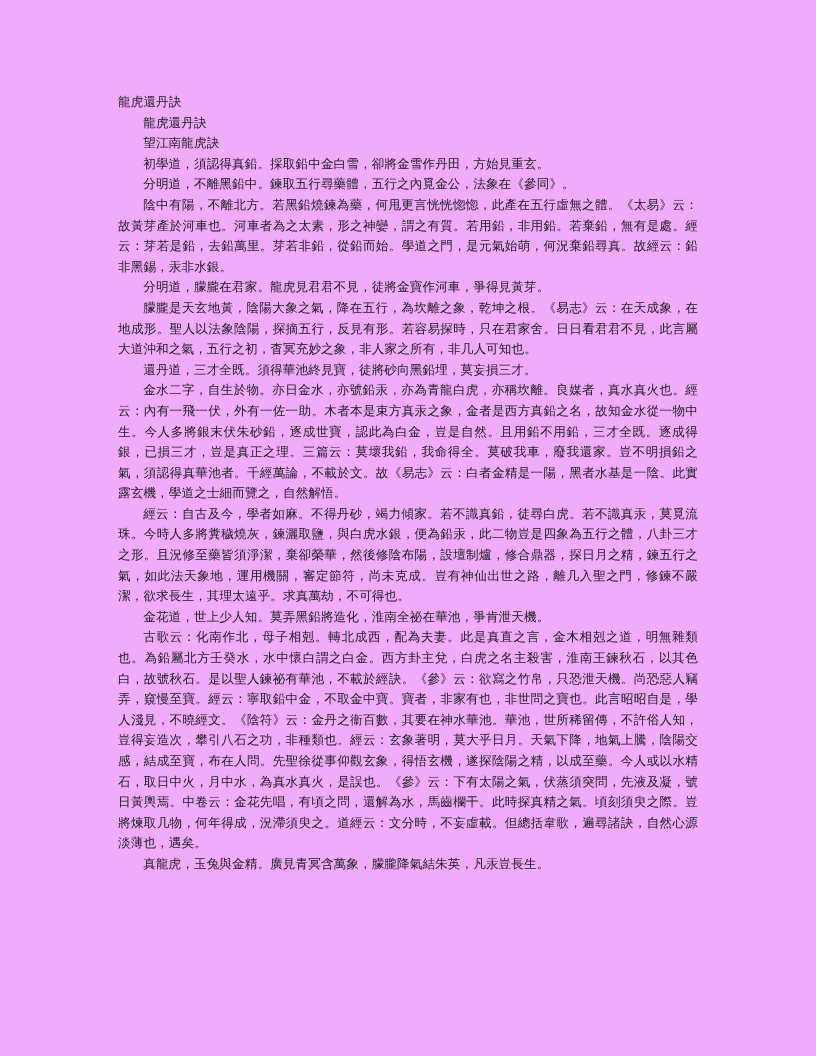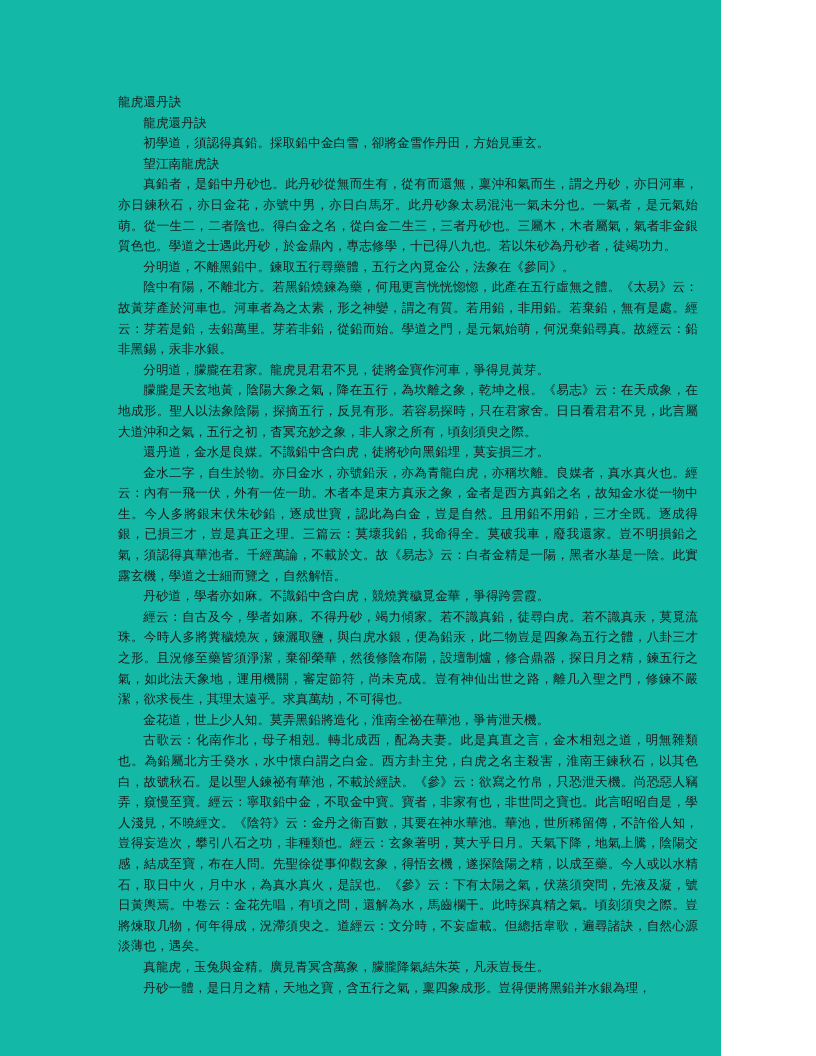--- a/index.html
+++ b/index.html
@@ -11,23 +11,23 @@
   body {
     width: 816px;
     height: 1056px;
     font-family: "DejaVu Serif", "Liberation Serif", serif;
     color: #1a1a1a;
     -webkit-font-smoothing: antialiased;
     overflow: hidden;
   }
   .page {
     position: relative;
-    width: 721px;
+    width: 816px;
     height: 1056px;
-    background: #14b8a6;
+    background: #f0abfc;
     box-sizing: border-box;
   }
   .doc-body {
     position: absolute;
     left: 118px;
     top: 92px;
     width: 580px;
   }
   
   .para {
@@ -65,44 +65,41 @@
 
 <div class="page">
   <div class="doc-body">
 
     <p class="para flush nostretch">龍虎還丹訣</p>
 
 
     <p class="para indent nostretch">龍虎還丹訣</p>
 
 
+    <p class="para indent nostretch">望江南龍虎訣</p>
+
     <p class="para indent nostretch">初學道，須認得真鉛。採取鉛中金白雪，卻將金雪作丹田，方始見重玄。</p>
 
-    <p class="para indent nostretch">望江南龍虎訣</p>
-
-    <p class="para indent nostretch">真鉛者，是鉛中丹砂也。此丹砂從無而生有，從有而還無，稟沖和氣而生，謂之丹砂，亦日河車，亦日鍊秋石，亦日金花，亦號中男，亦日白馬牙。此丹砂象太易混沌一氣未分也。一氣者，是元氣始萌。從一生二，二者陰也。得白金之名，從白金二生三，三者丹砂也。三屬木，木者屬氣，氣者非金銀質色也。學道之士遇此丹砂，於金鼎內，專志修學，十已得八九也。若以朱砂為丹砂者，徒竭功力。</p>
 
     <p class="para indent nostretch">分明道，不離黑鉛中。鍊取五行尋藥體，五行之內覓金公，法象在《參同》。</p>
 
     <p class="para indent nostretch">陰中有陽，不離北方。若黑鉛燒鍊為藥，何甩更言恍恍惚惚，此產在五行虛無之體。《太易》云：故黃芽產於河車也。河車者為之太素，形之神孌，謂之有質。若用鉛，非用鉛。若棄鉛，無有是處。經云：芽若是鉛，去鉛萬里。芽若非鉛，從鉛而始。學道之門，是元氣始萌，何況棄鉛尋真。故經云：鉛非黑錫，汞非水銀。</p>
 
     <p class="para indent nostretch">分明道，朦朧在君家。龍虎見君君不見，徒將金寶作河車，爭得見黃芽。</p>
 
-    <p class="para indent nostretch">朦朧是天玄地黃，陰陽大象之氣，降在五行，為坎離之象，乾坤之根。《易志》云：在天成象，在地成形。聖人以法象陰陽，探摘五行，反見有形。若容易探時，只在君家舍。日日看君君不見，此言屬大道沖和之氣，五行之初，杳冥充妙之象，非人家之所有，頃刻須臾之際。</p>
+    <p class="para indent nostretch">朦朧是天玄地黃，陰陽大象之氣，降在五行，為坎離之象，乾坤之根。《易志》云：在天成象，在地成形。聖人以法象陰陽，探摘五行，反見有形。若容易探時，只在君家舍。日日看君君不見，此言屬大道沖和之氣，五行之初，杳冥充妙之象，非人家之所有，非几人可知也。</p>
 
-    <p class="para indent nostretch">還丹道，金水是良媒。不識鉛中含白虎，徒將砂向黑鉛埋，莫妄損三才。</p>
+    <p class="para indent nostretch">還丹道，三才全既。須得華池終見寶，徒將砂向黑鉛埋，莫妄損三才。</p>
 
     <p class="para indent nostretch">金水二字，自生於物。亦日金水，亦號鉛汞，亦為青龍白虎，亦稱坎離。良媒者，真水真火也。經云：內有一飛一伏，外有一佐一助。木者本是束方真汞之象，金者是西方真鉛之名，故知金水從一物中生。今人多將銀末伏朱砂鉛，逐成世寶，認此為白金，豈是自然。且用鉛不用鉛，三才全既。逐成得銀，已損三才，豈是真正之理。三篇云：莫壞我鉛，我命得全。莫破我車，廢我還家。豈不明損鉛之氣，須認得真華池者。千經萬論，不載於文。故《易志》云：白者金精是一陽，黑者水基是一陰。此實露玄機，學道之士細而覽之，自然解悟。</p>
 
-    <p class="para indent nostretch">丹砂道，學者亦如麻。不識鉛中含白虎，競燒糞穢覓金華，爭得跨雲霞。</p>
 
     <p class="para indent nostretch">經云：自古及今，學者如麻。不得丹砂，竭力傾家。若不識真鉛，徒尋白虎。若不識真汞，莫覓流珠。今時人多將糞穢燒灰，鍊灑取鹽，與白虎水銀，便為鉛汞，此二物豈是四象為五行之體，八卦三才之形。且況修至藥皆須淨潔，棄卻榮華，然後修陰布陽，設壇制爐，修合鼎器，探日月之精，鍊五行之氣，如此法天象地，運用機關，審定節符，尚未克成。豈有神仙出世之路，離几入聖之門，修鍊不嚴潔，欲求長生，其理太遠乎。求真萬劫，不可得也。</p>
 
     <p class="para indent nostretch">金花道，世上少人知。莫弄黑鉛將造化，淮南全祕在華池，爭肯泄天機。</p>
 
     <p class="para indent nostretch">古歌云：化南作北，母子相剋。轉北成西，配為夫妻。此是真直之言，金木相剋之道，明無雜類也。為鉛屬北方壬癸水，水中懷白謂之白金。西方卦主兌，白虎之名主殺害，淮南王鍊秋石，以其色白，故號秋石。是以聖人鍊祕有華池，不載於經訣。《參》云：欲寫之竹帛，只恐泄天機。尚恐惡人竊弄，窺慢至寶。經云：寧取鉛中金，不取金中寶。寶者，非家有也，非世問之寶也。此言昭昭自是，學人淺見，不曉經文。《陰符》云：金丹之衞百數，其要在神水華池。華池，世所稀留傳，不許俗人知，豈得妄造次，攀引八石之功，非種類也。經云：玄象著明，莫大乎日月。天氣下降，地氣上騰，陰陽交感，結成至寶，布在人問。先聖徐從事仰觀玄象，得悟玄機，遂探陰陽之精，以成至藥。今人或以水精石，取日中火，月中水，為真水真火，是誤也。《參》云：下有太陽之氣，伏蒸須突問，先液及凝，號日黃輿焉。中卷云：金花先唱，有頃之問，還解為水，馬齒欄干。此時探真精之氣。頃刻須臾之際。豈將煉取几物，何年得成，況滯須臾之。道經云：文分時，不妄虛載。但總括韋歌，遍尋諸訣，自然心源淡薄也，遇矣。</p>
 
     <p class="para indent nostretch">真龍虎，玉兔與金精。廣見青冥含萬象，朦朧降氣結朱英，凡汞豈長生。</p>
 
-    <p class="para indent nostretch">丹砂一體，是日月之精，天地之寶，含五行之氣，稟四象成形。豈得便將黑鉛并水銀為理，</p>
 
   </div>
 </div>
 
 </body></html>

